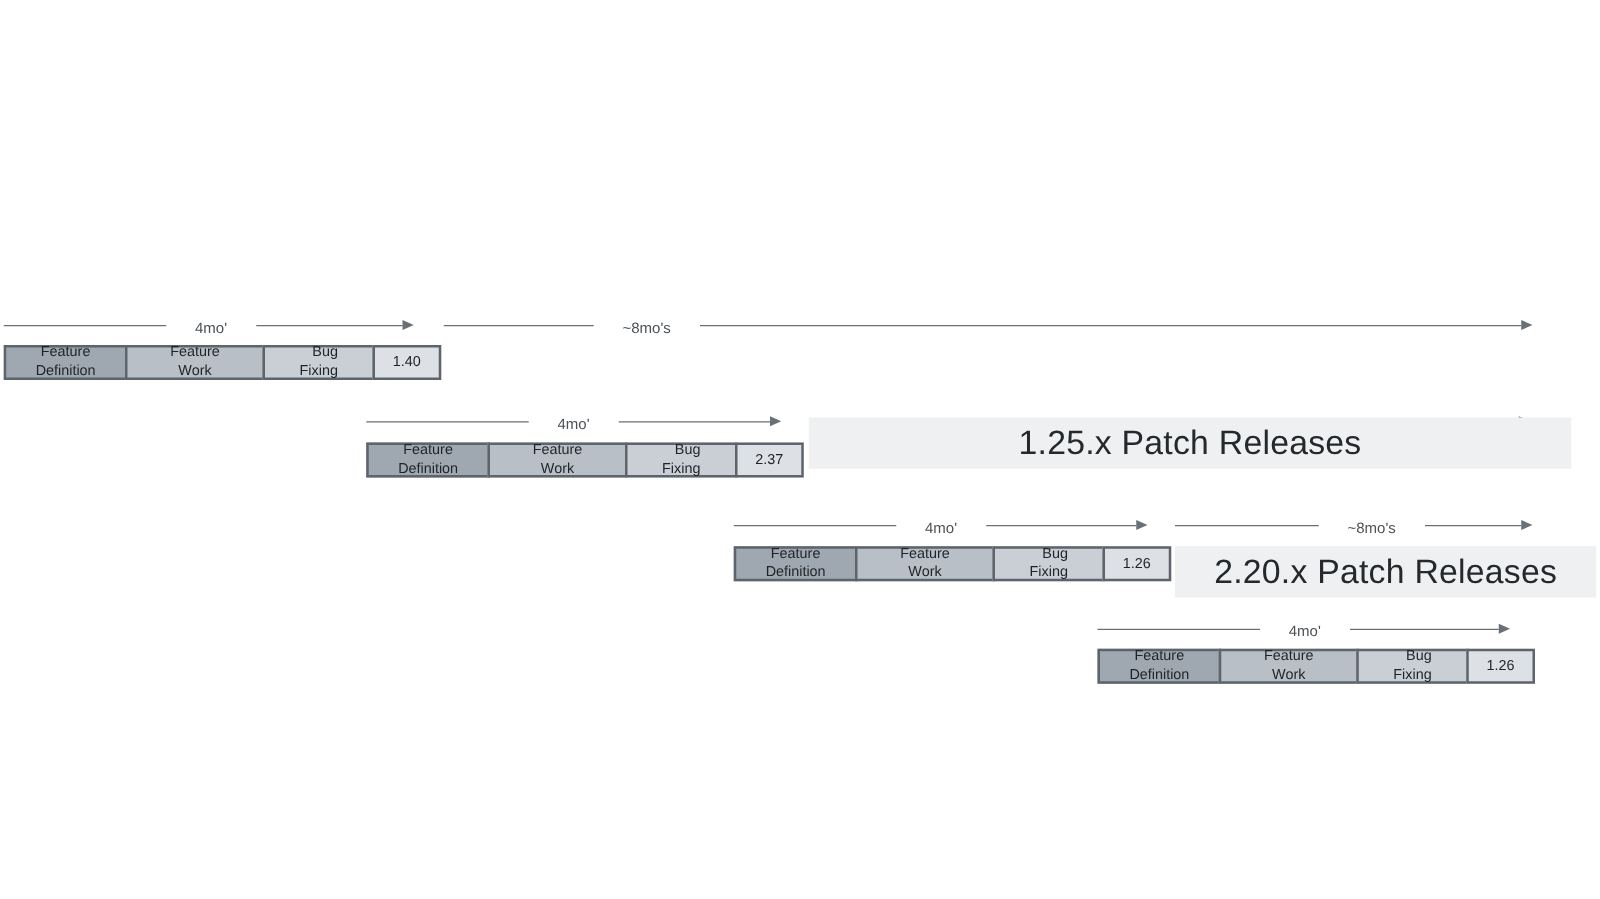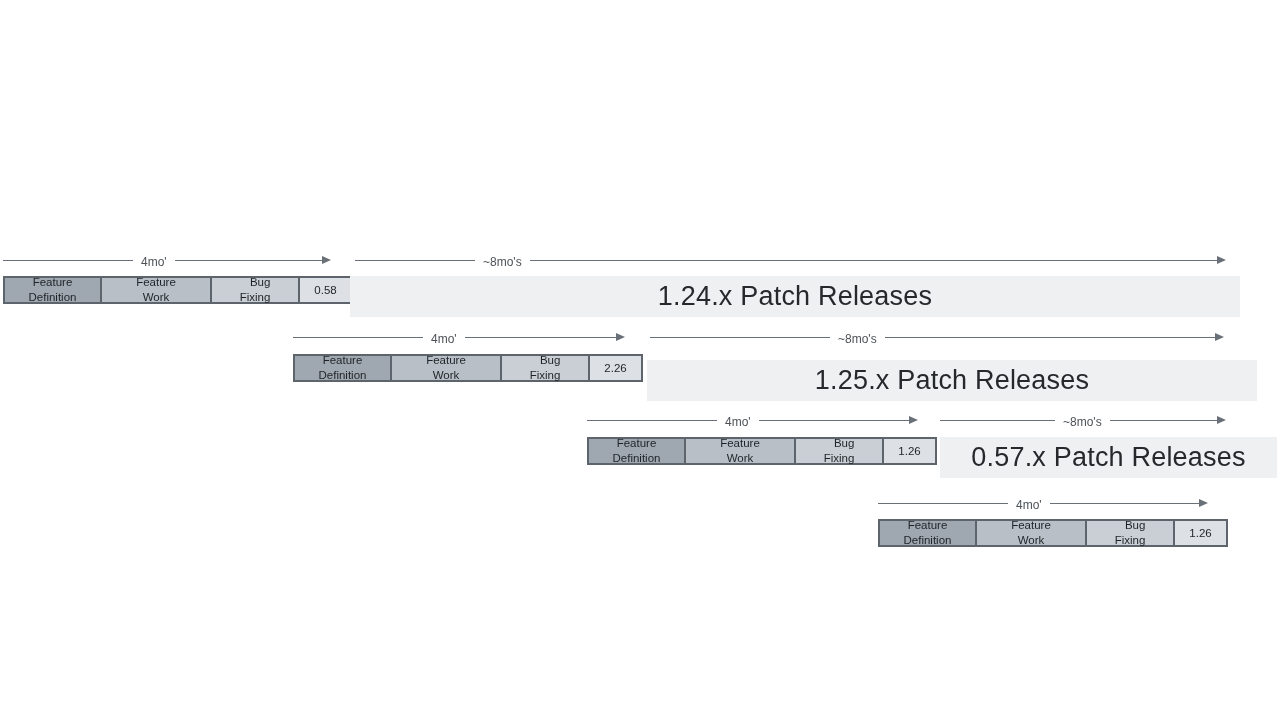--- a/index.html
+++ b/index.html
@@ -24,21 +24,21 @@
     height: 0;
     border-top: 1.5px solid var(--arrow, #6a7077);
   }
   .seg.s1 { width: 130px; flex: 0 0 auto; }
   .seg.s2 { flex: 1 1 auto; }
   .a-8mo .seg.s1 { width: 120px; }
   .a-8mo.r2 .seg.s1 { width: 180px; }
   .a-8mo.r3 .seg.s1 { width: 115px; }
   .alabel {
     flex: 0 0 auto;
-    margin: 0 8px;
+    margin: 0 23px;
     font-size: 12px;
     line-height: 1;
     color: #4d5257;
     white-space: nowrap;
     transform: translateY(2px);
   }
   .head {
     flex: 0 0 auto;
     width: 0; height: 0;
     border-top: 4px solid transparent;
@@ -88,21 +88,21 @@
 
   
   .a-4mo.r1 { left: 3px;   top: 252px; width: 328px; }
   .a-8mo.r1 { left: 355px; top: 252px; width: 871px; }
   .boxes.r1 { left: 3px;   top: 276px; }
   .patchbar.r1 { left: 350px; top: 276px; width: 890px; }
 
   .a-4mo.r2 { left: 293px; top: 329px; width: 332px; }
   .a-8mo.r2 { left: 650px; top: 329px; width: 574px; }
   .boxes.r2 { left: 293px; top: 354px; }
-  .patchbar.r2 { left: 647px; top: 360px; width: 610px; }
+  .patchbar.r2 { left: 647px; top: 334px; width: 610px; }
 
   .a-4mo.r3 { left: 587px; top: 412px; width: 331px; }
   .a-8mo.r3 { left: 940px; top: 412px; width: 286px; }
   .boxes.r3 { left: 587px; top: 437px; }
   .patchbar.r3 { left: 940px; top: 437px; width: 337px; }
 
   .a-4mo.r4 { left: 878px; top: 495px; width: 330px; }
   .boxes.r4 { left: 878px; top: 519px; }
 </style>
 </head>
@@ -129,25 +129,22 @@
     </div>
     <div class="box fw">
       <span>Feature
 Work</span>
     </div>
     <div class="box bf">
       <span>Bug
 Fixing</span>
     </div>
     <div class="box ver">
-      <span>0.58</span>
-    </div>
-  </div>
-  <div class="patchbar r1">
-    <span>1.24.x Patch Releases</span>
+      <span>1.40</span>
+    </div>
   </div>
 
   <div class="arrow a-4mo r2">
     <span class="seg s1"></span>
     <span class="alabel">4mo'</span>
     <span class="seg s2"></span>
     <span class="head"></span>
   </div>
   <div class="arrow a-8mo r2">
     <span class="seg s1"></span>
@@ -162,21 +159,21 @@
     </div>
     <div class="box fw">
       <span>Feature
 Work</span>
     </div>
     <div class="box bf">
       <span>Bug
 Fixing</span>
     </div>
     <div class="box ver">
-      <span>2.26</span>
+      <span>2.37</span>
     </div>
   </div>
   <div class="patchbar r2">
     <span>1.25.x Patch Releases</span>
   </div>
 
   <div class="arrow a-4mo r3">
     <span class="seg s1"></span>
     <span class="alabel">4mo'</span>
     <span class="seg s2"></span>
@@ -199,21 +196,21 @@
     </div>
     <div class="box bf">
       <span>Bug
 Fixing</span>
     </div>
     <div class="box ver">
       <span>1.26</span>
     </div>
   </div>
   <div class="patchbar r3">
-    <span>0.57.x Patch Releases</span>
+    <span>2.20.x Patch Releases</span>
   </div>
 
   <div class="arrow a-4mo r4">
     <span class="seg s1"></span>
     <span class="alabel">4mo'</span>
     <span class="seg s2"></span>
     <span class="head"></span>
   </div>
   <div class="boxes r4">
     <div class="box fd">

